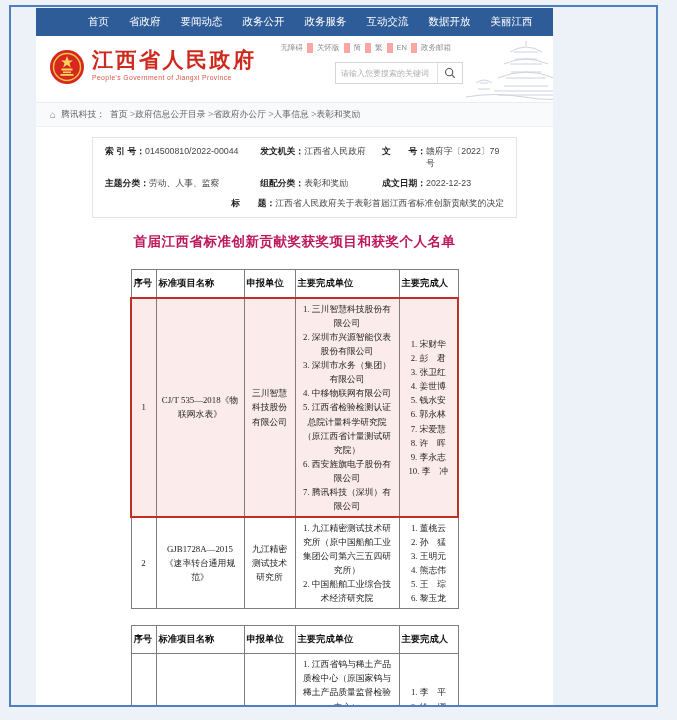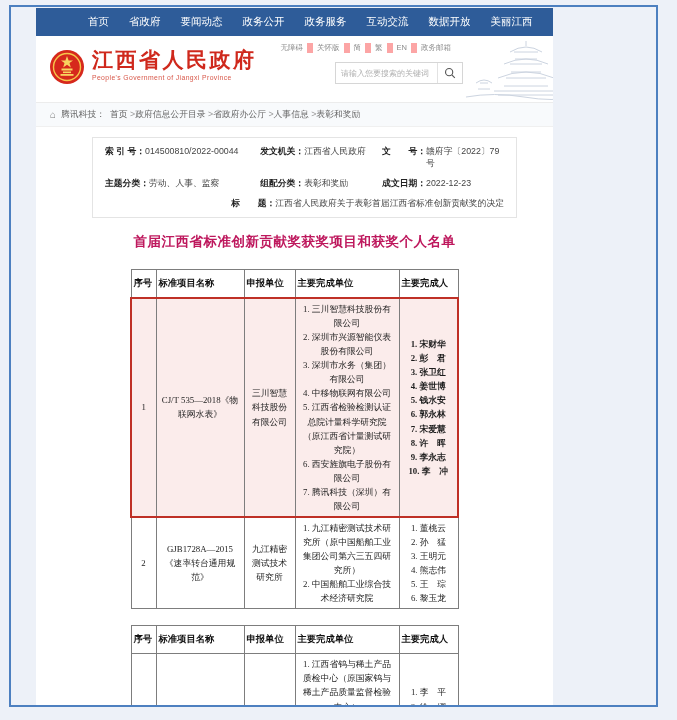--- a/index.html
+++ b/index.html
@@ -91,21 +91,21 @@
   }
   table.award th {
     font-family:"Liberation Sans",sans-serif; font-weight:bold; font-size:9.3px;
     padding:7px 2px; text-align:left; color:#111;
   }
   td.c-no { text-align:center; }
   td.pre { white-space:pre-line; line-height:1.6; }
   td { line-height:1.6; }
   tr.hl td { background:#fbeceb; border-top:2px solid #bf3026; border-bottom:2px solid #bf3026; }
   tr.hl td:first-child { border-left:2px solid #bf3026; }
-  tr.hl td:last-child { border-right:2px solid #bf3026;font-weight:bold; }
+  tr.hl td:last-child { border-right:2px solid #bf3026; }
   .tbl2 { margin-top:16px !important; }
 </style>
 </head>
 <body>
 
 <div class="frame"></div>
 
 <div class="page">
 
   <div class="topnav">

